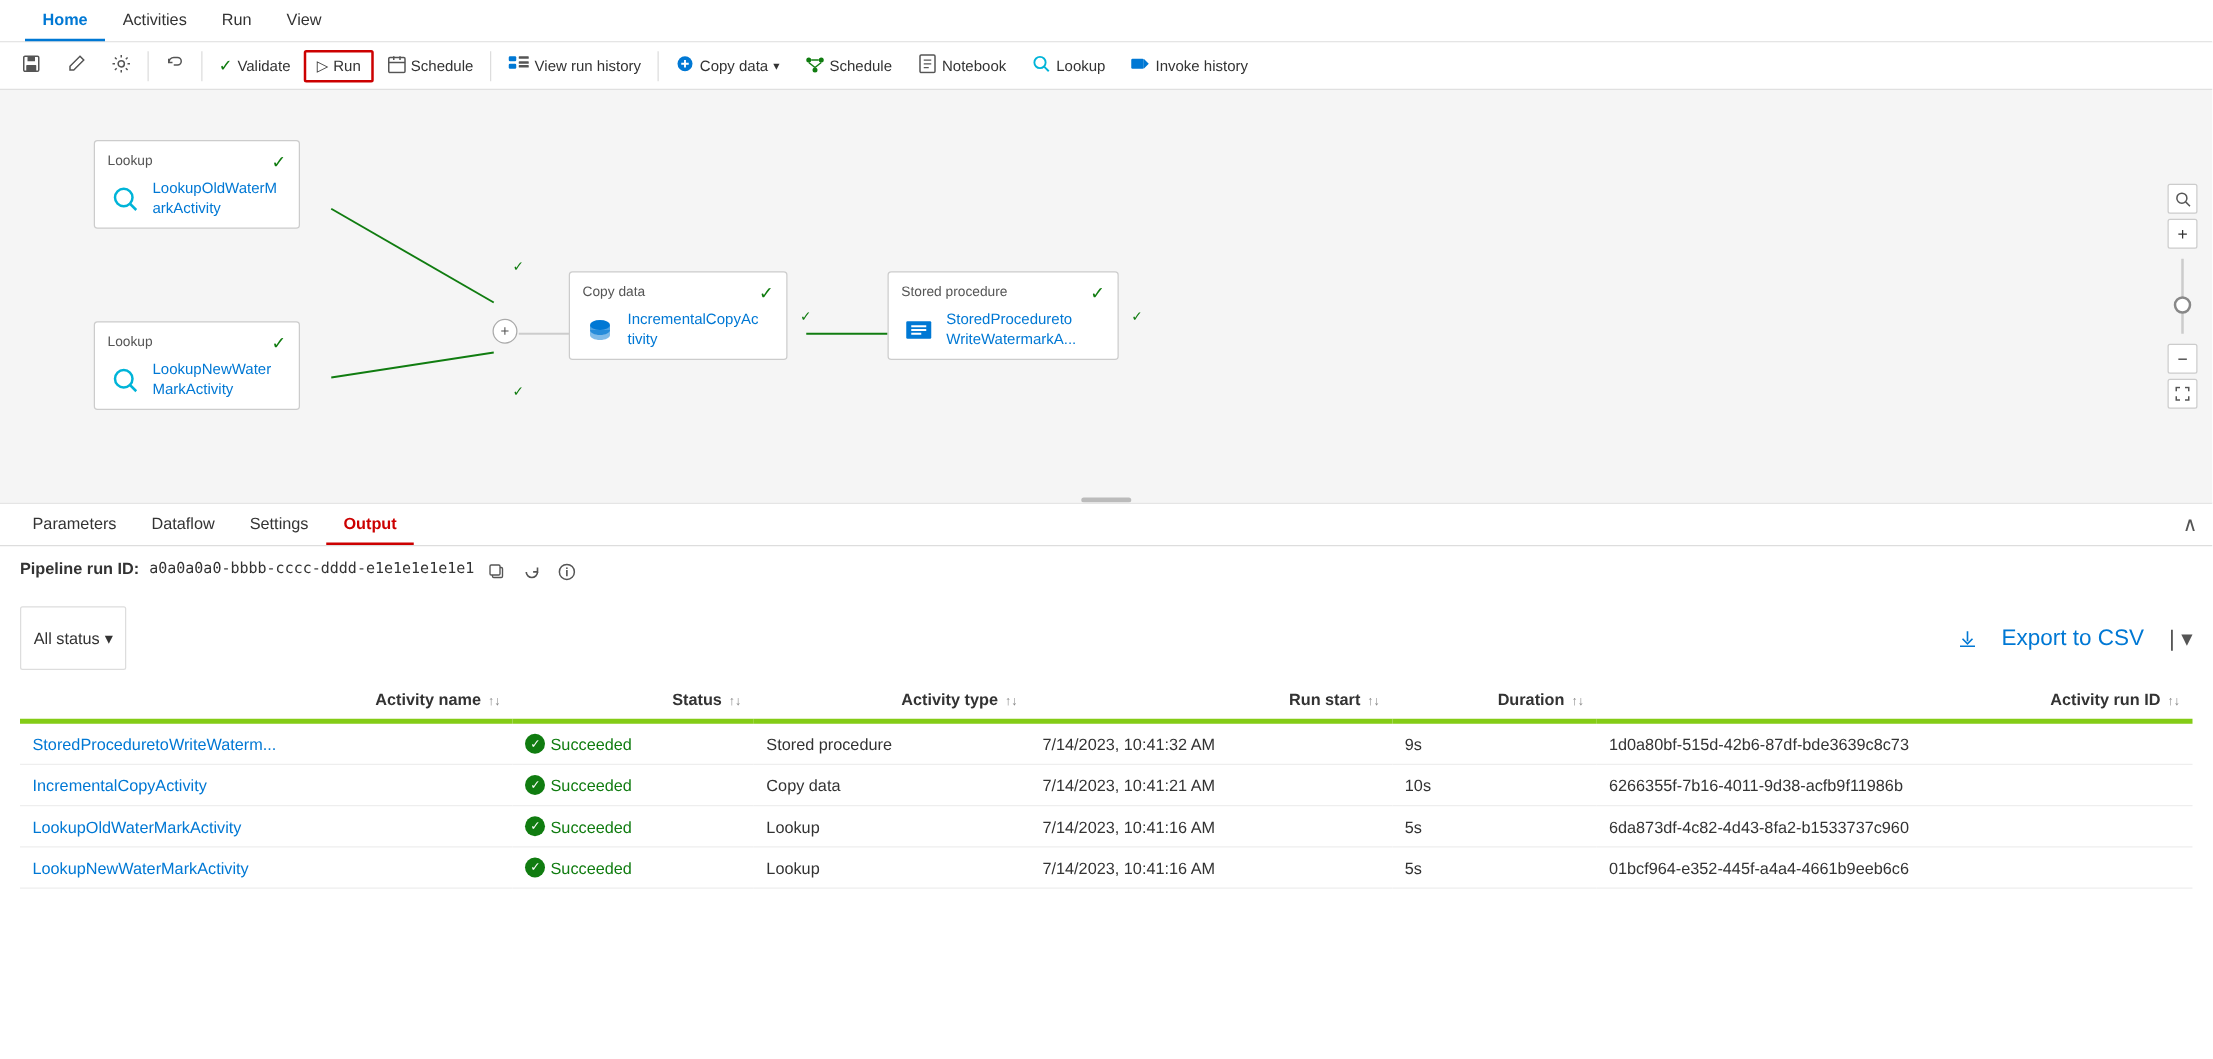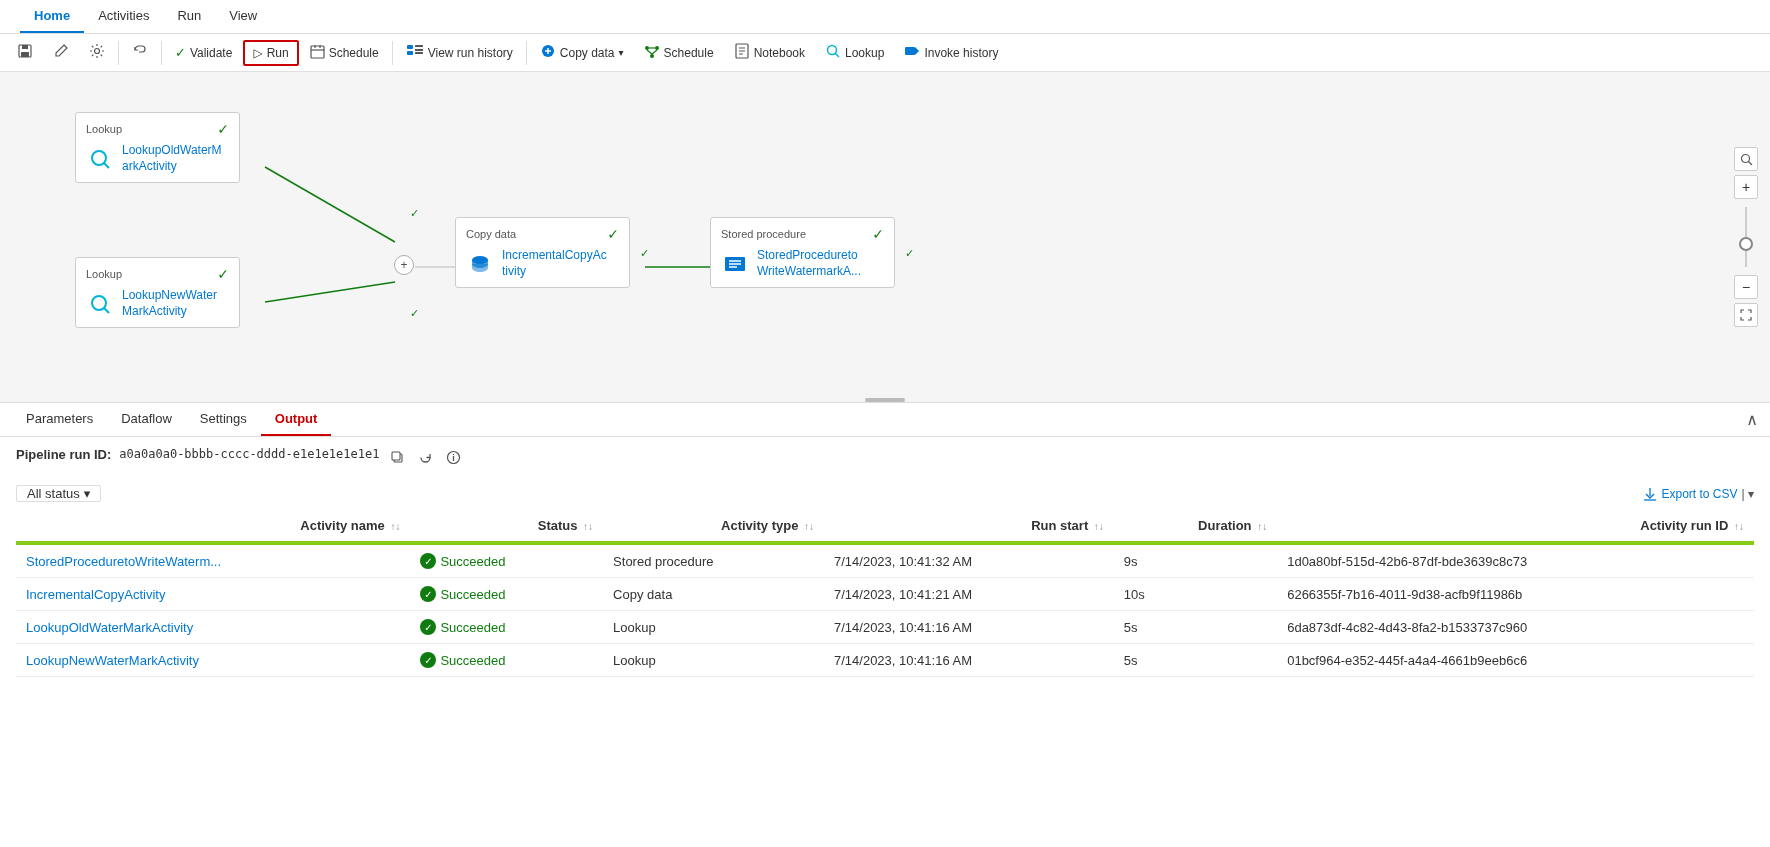--- a/index.html
+++ b/index.html
@@ -46,22 +46,22 @@
 
     
     .output-section { padding: 10px 16px; }
     .pipeline-run-id { font-size: 13px; margin-bottom: 18px; display: flex; align-items: flex-start; gap: 8px; }
     .pipeline-run-id strong { font-weight: 700; }
     .run-id-value { color: #333; font-family: monospace; font-size: 12px; }
     .icon-btn { width: 20px; height: 20px; display: inline-flex; align-items: center; justify-content: center; cursor: pointer; color: #555; }
 
     
     .filter-row { display: flex; align-items: center; justify-content: space-between; margin-bottom: 8px; }
-    .status-filter { display: flex; align-items: center; gap: 4px; padding: 0 10px; border: 1px solid #ddd; border-radius: 2px; cursor: pointer; font-size: 13px; background: #fff; }
-    .export-btn { display: flex; align-items: center; gap: 4px; font-size: 12px; color: #0078d4; cursor: pointer; }
+    .status-filter { display: flex; align-items: center; gap: 4px; padding: 17px 10px; border: 1px solid #ddd; border-radius: 2px; cursor: pointer; font-size: 13px; background: #fff; }
+    .export-btn { display: flex; align-items: center; gap: 20px; font-size: 18px; color: #0078d4; cursor: pointer; }
     .export-btn .dropdown-arrow { color: #555; }
 
     .showing-text { font-size: 12px; color: #555; margin-bottom: 8px; }
 
     
     .data-table { width: 100%; border-collapse: collapse; font-size: 13px; }
     .data-table th { text-align: right; padding: 8px 10px; border-bottom: 4px solid #84cc16; font-weight: 600; color: #333; white-space: nowrap; }
     .data-table th .sort-icon { font-size: 10px; color: #888; margin-left: 2px; }
     .data-table td { padding: 8px 10px; border-bottom: 1px solid #eee; vertical-align: middle; }
     .activity-link { color: #0078d4; cursor: pointer; text-decoration: none; }

